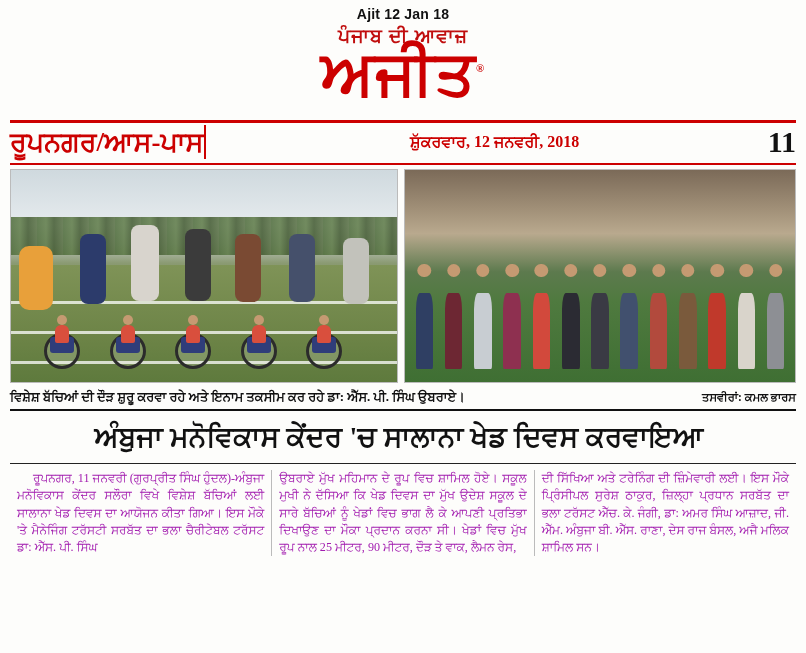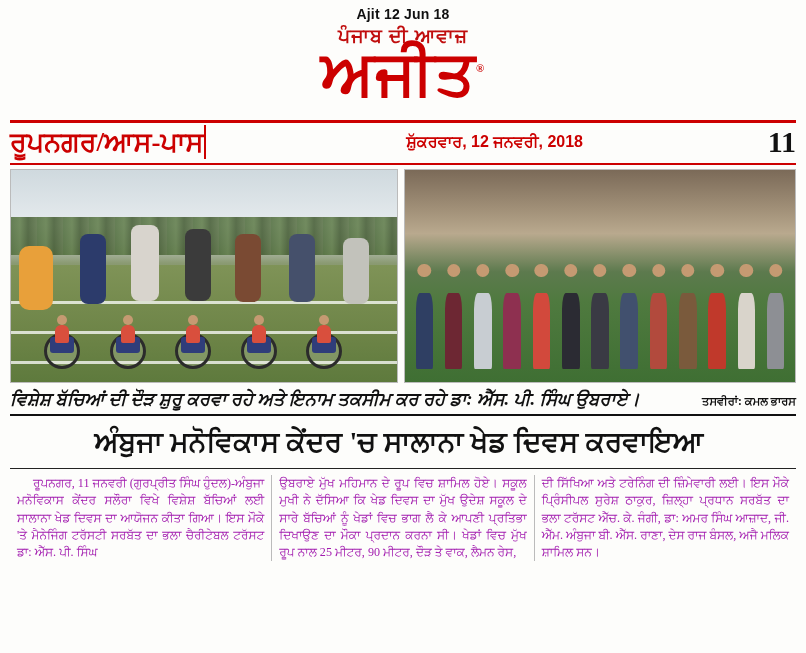--- a/index.html
+++ b/index.html
@@ -78,21 +78,21 @@
     font-weight: bold;
     color: #cc0000;
     font-family: "Liberation Serif", serif;
     line-height: 1.05;
     white-space: nowrap;
   }
   .edition-date {
     font-size: 16px;
     font-weight: bold;
     color: #cc0000;
-    font-family: Liberation Sans, sans-serif;
+    font-family: Liberation Serif, serif;
     white-space: nowrap;
     flex: 1;
     text-align: center;
     padding-left: 24px;
   }
   .page-number {
     font-size: 30px;
     font-weight: bold;
     color: #111;
     font-family: "Liberation Serif", serif;
@@ -249,24 +249,23 @@
 
   
   .caption-row {
     display: flex;
     justify-content: space-between;
     align-items: baseline;
     padding: 6px 10px 3px 10px;
     font-family: "Liberation Serif", serif;
   }
   .caption-main {
-    font-size: 18px;
+    font-size: 13px;
     font-weight: bold;
     color: #111;
-    font-style: italic;
   }
   .caption-credit {
     font-size: 11.5px;
     font-weight: bold;
     color: #111;
   }
   .rule-black {
     height: 2px;
     background: #111;
     margin: 1px 10px 0 10px;
@@ -307,21 +306,21 @@
   }
   .col + .col { border-left: 1px solid #bbb; }
   .col p { margin: 0; }
   .col .indent { text-indent: 16px; }
 </style>
 </head>
 <body>
 
 <div class="page">
 
-  <div class="top-caption">Ajit 12 Jun 18</div>
+  <div class="top-caption">Ajit 12 Jan 18</div>
 
   <div class="masthead">
     <div class="masthead-kicker">ਪੰਜਾਬ ਦੀ ਆਵਾਜ਼</div>
     <div class="masthead-title">
       <span>ਅਜੀਤ</span><span class="reg">®</span>
     </div>
   </div>
 
   <div class="rule-red"></div>
 

